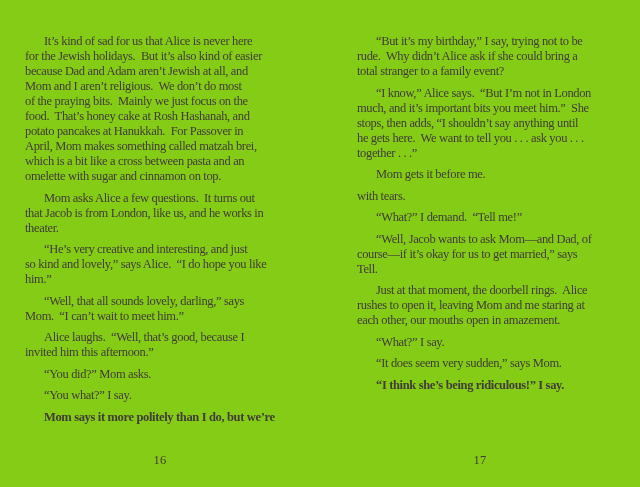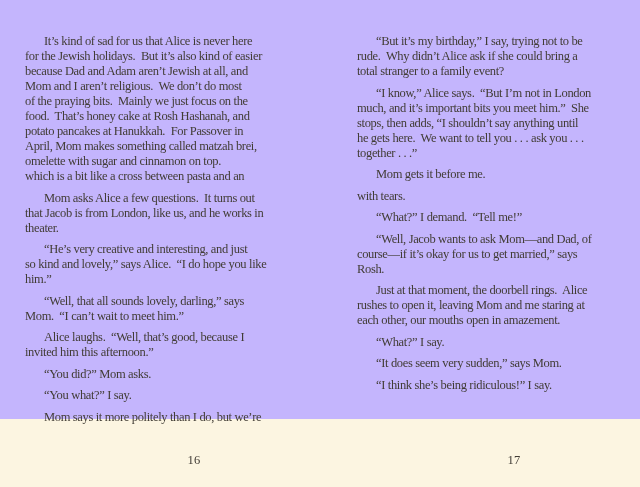--- a/index.html
+++ b/index.html
@@ -6,22 +6,22 @@
     margin: 0;
     padding: 0;
     width: 640px;
     height: 487px;
     overflow: hidden;
     background: #fcf5e1;
   }
   .spread {
     position: relative;
     width: 640px;
-    height: 419px;
-    background: #c4b5fd;
+    height: 487px;
+    background: #84cc16;
     font-family: "Liberation Serif", "DejaVu Serif", serif;
     color: #413c35;
   }
   .page {
     position: absolute;
     top: 0;
     width: 320px;
     height: 487px;
   }
   .page.left  { left: 0; }
@@ -31,55 +31,54 @@
     top: 34px;
     font-size: 12.5px;
     line-height: 15px;
     letter-spacing: -0.35px;
   }
   .page.left  .page-text { left: 25px; width: 278px; }
   .page.right .page-text { left: 37px; width: 262px; }
   .para {
     margin: 0 0 6.5px 0;
   }
-  .para:last-child { margin-bottom: 0; }
+  .para:last-child { margin-bottom: 0; font-weight: bold; }
   .line {
     white-space: pre;
   }
   .line.first {
     padding-left: 19px;
   }
   .page-number {
     position: absolute;
     top: 453px;
     left: 0;
     width: 100%;
     text-align: center;
     font-size: 12.5px;
     letter-spacing: 0.3px;
-    padding-left: 34px;
   }
 </style>
 </head>
 <body>
 
 <div class="spread">
   <div class="page left">
     <div class="page-text" id="left-text">
         <div class="para">
           <div class="line first">It’s kind of sad for us that Alice is never here</div>
           <div class="line">for the Jewish holidays.  But it’s also kind of easier</div>
           <div class="line">because Dad and Adam aren’t Jewish at all, and</div>
           <div class="line">Mom and I aren’t religious.  We don’t do most</div>
           <div class="line">of the praying bits.  Mainly we just focus on the</div>
           <div class="line">food.  That’s honey cake at Rosh Hashanah, and</div>
           <div class="line">potato pancakes at Hanukkah.  For Passover in</div>
           <div class="line">April, Mom makes something called matzah brei,</div>
+          <div class="line">which is a bit like a cross between pasta and an</div>
           <div class="line">omelette with sugar and cinnamon on top.</div>
-          <div class="line">which is a bit like a cross between pasta and an</div>
         </div>
         <div class="para">
           <div class="line first">Mom asks Alice a few questions.  It turns out</div>
           <div class="line">that Jacob is from London, like us, and he works in</div>
           <div class="line">theater.</div>
         </div>
         <div class="para">
           <div class="line first">“He’s very creative and interesting, and just</div>
           <div class="line">so kind and lovely,” says Alice.  “I do hope you like</div>
           <div class="line">him.”</div>
@@ -123,21 +122,21 @@
         </div>
         <div class="para">
           <div class="line">with tears.</div>
         </div>
         <div class="para">
           <div class="line first">“What?” I demand.  “Tell me!”</div>
         </div>
         <div class="para">
           <div class="line first">“Well, Jacob wants to ask Mom—and Dad, of</div>
           <div class="line">course—if it’s okay for us to get married,” says</div>
-          <div class="line">Rosh.</div>
+          <div class="line">Tell.</div>
         </div>
         <div class="para">
           <div class="line first">Just at that moment, the doorbell rings.  Alice</div>
           <div class="line">rushes to open it, leaving Mom and me staring at</div>
           <div class="line">each other, our mouths open in amazement.</div>
         </div>
         <div class="para">
           <div class="line first">“What?” I say.</div>
         </div>
         <div class="para">

